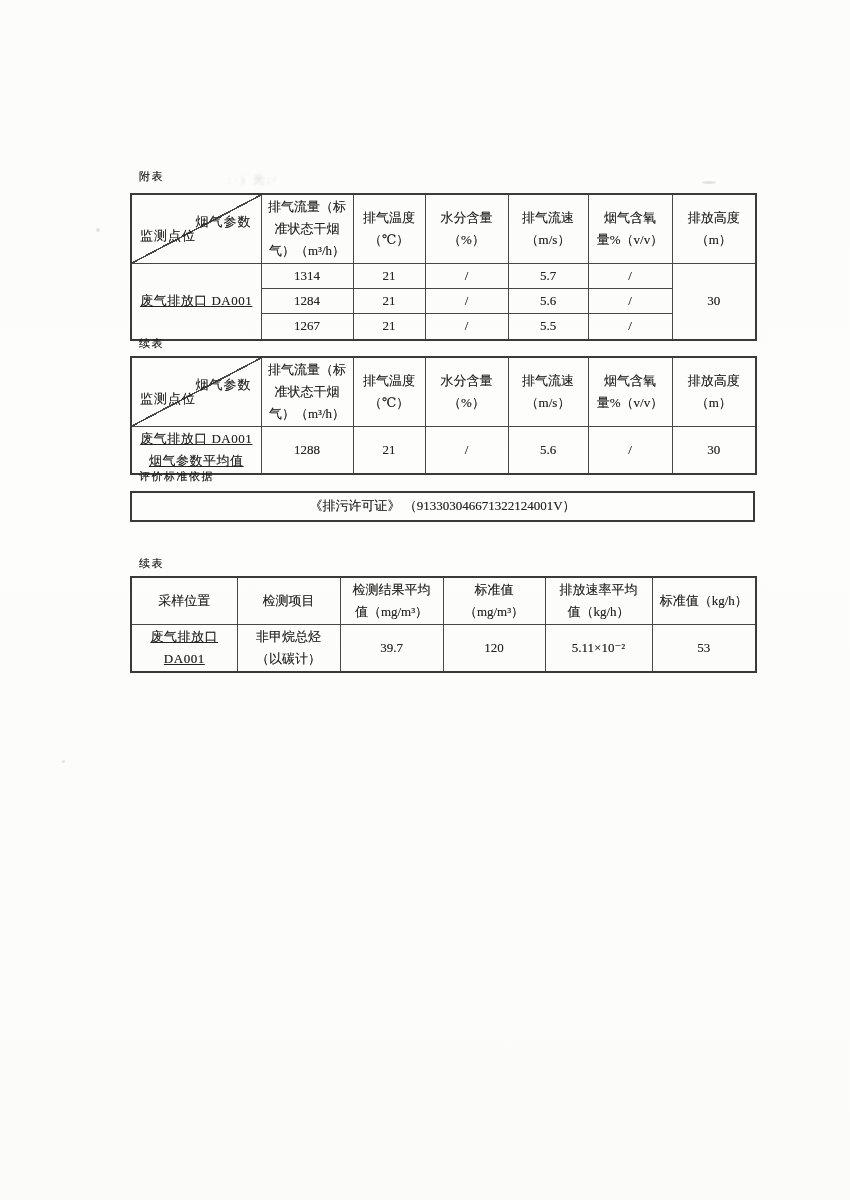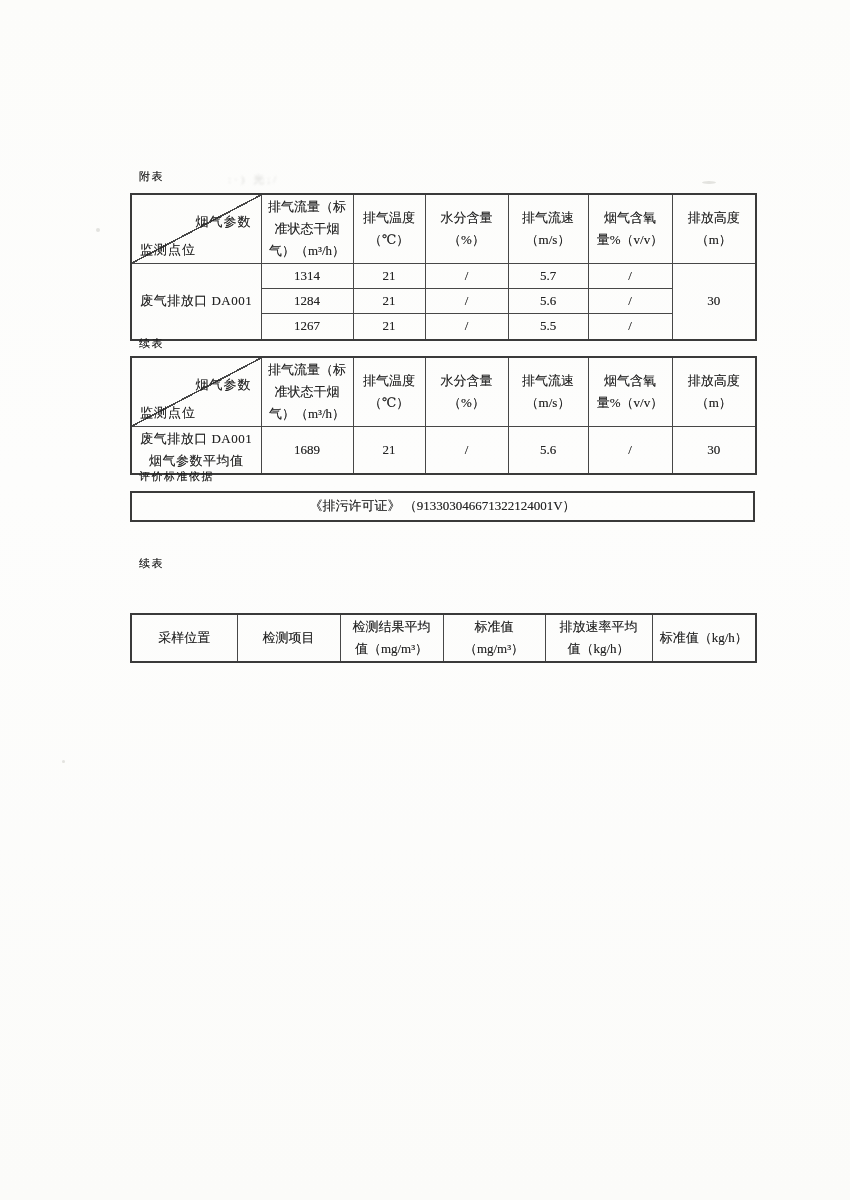--- a/index.html
+++ b/index.html
@@ -47,22 +47,22 @@
     position: relative;
     padding: 0;
     background:
       linear-gradient(to bottom right,
         transparent calc(50% - 0.8px),
         #474747 calc(50% - 0.8px),
         #474747 calc(50% + 0.8px),
         transparent calc(50% + 0.8px));
   }
   .diag .tr-label { position: absolute; top: 16px; right: 9px; font-size: 13px; letter-spacing: 1px; margin-left: 19px; }
-  .diag .bl-label { position: absolute; bottom: 2px; left: 8px; font-size: 13px; letter-spacing: 1px; text-align: center; }
-  .site-cell { letter-spacing: 0.5px; }
+  .diag .bl-label { position: absolute; bottom: 16px; left: 8px; font-size: 13px; letter-spacing: 1px; text-align: center; }
+  .site-cell { letter-spacing: 0.5px; text-decoration: underline; }
   .conclusion {
     position: absolute;
     left: 131px;
     top: 671px;
     width: 640px;
     font-size: 13.5px;
     letter-spacing: 0.4px;
     color: #222;
     text-shadow: 0 0 0.5px rgba(40,40,40,0.5);
   }
@@ -174,21 +174,21 @@
       <th>排气流速
 （m/s）</th>
       <th>烟气含氧
 量%（v/v）</th>
       <th>排放高度
 （m）</th>
     </tr>
     <tr style="height:45px">
       <td class="site-cell">废气排放口 DA001
 烟气参数平均值</td>
-      <td>1689</td>
+      <td>1288</td>
       <td>21</td>
       <td>/</td>
       <td>5.6</td>
       <td>/</td>
       <td>30</td>
     </tr>
   </tbody>
     </table>
 
   <div class="section-label" style="top:469px;font-family:Liberation Serif, serif;">评价标准依据</div>
@@ -196,37 +196,47 @@
   <table class="doc" style="top:491px;">
     <tbody>
     <tr style="height:29px">
       <td>《排污许可证》 （913303046671322124001V）</td>
     </tr>
   </tbody>
     </table>
 
   <div class="section-label" style="top:556px;">续表</div>
 
-  <table class="doc" style="top:576px;margin-top:37px;">
+  <table class="doc" style="top:576px;">
     <colgroup>
       <col style="width:106px">
         <col style="width:103px">
         <col style="width:103px">
       <col style="width:102px">
         <col style="width:107px">
         <col style="width:104px">
     </colgroup>
     <tbody>
         <tr style="height:44px">
       <th>采样位置</th>
       <th>检测项目</th>
       <th>检测结果平均
 值（mg/m³）</th>
       <th>标准值（mg/m³）</th>
       <th>排放速率平均
 值（kg/h）</th>
       <th>标准值（kg/h）</th>
     </tr>
+    <tr style="height:47px">
+      <td class="site-cell">废气排放口
+DA001</td>
+      <td>非甲烷总烃
+（以碳计）</td>
+      <td>39.7</td>
+      <td>120</td>
+      <td>5.11×10⁻²</td>
+      <td>53</td>
+    </tr>
   </tbody>
     </table>
 
 
 </div>
 
 </body></html>

